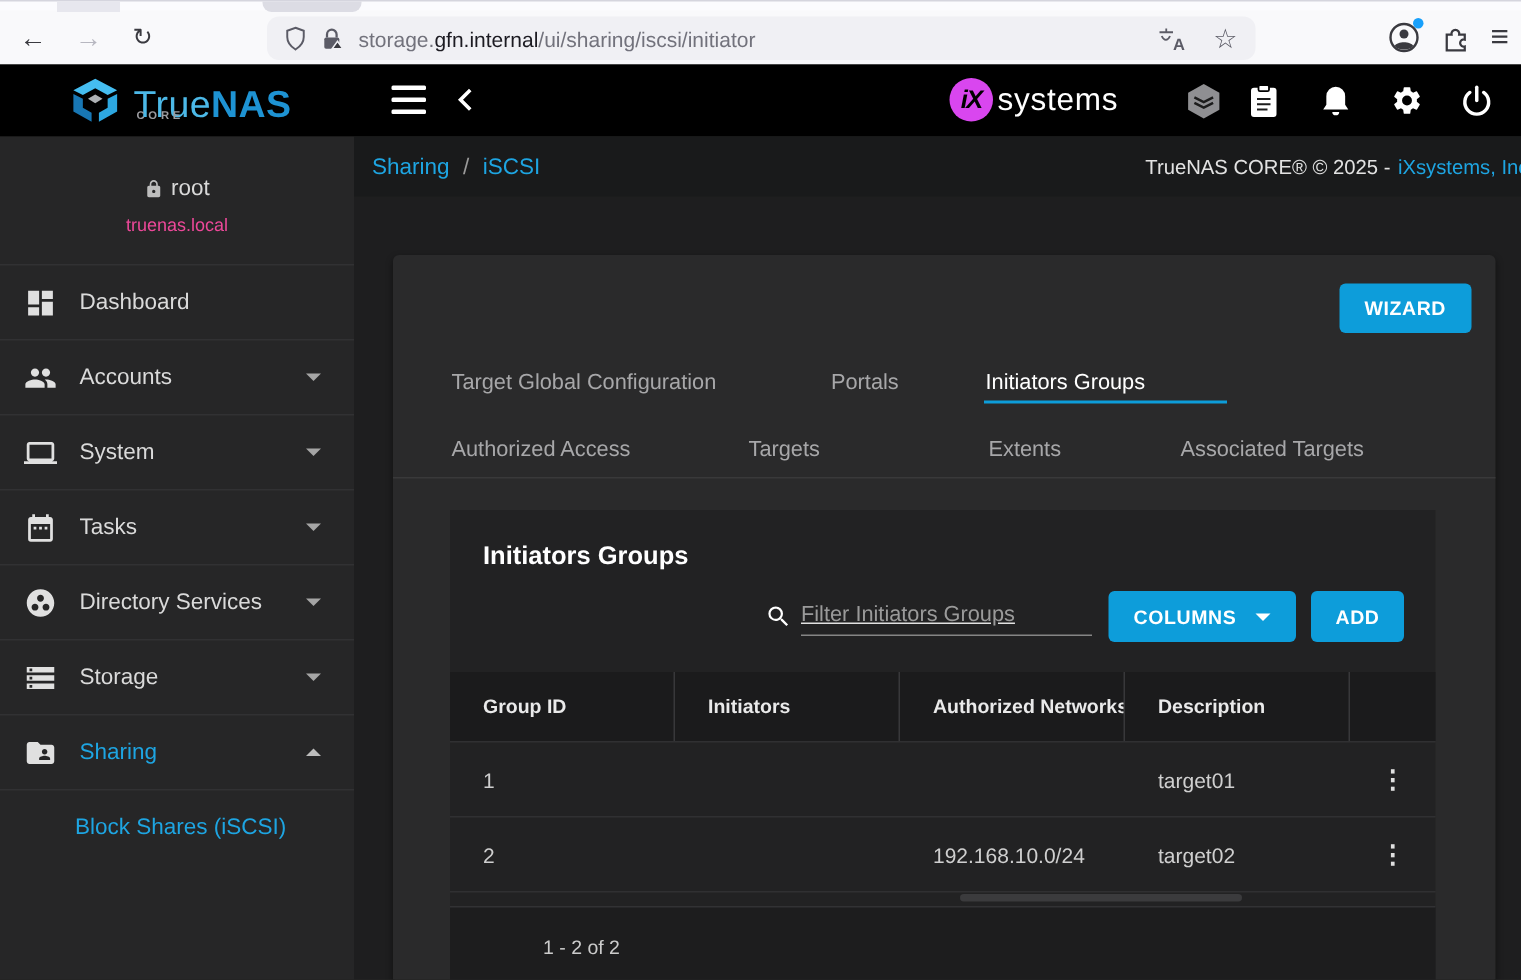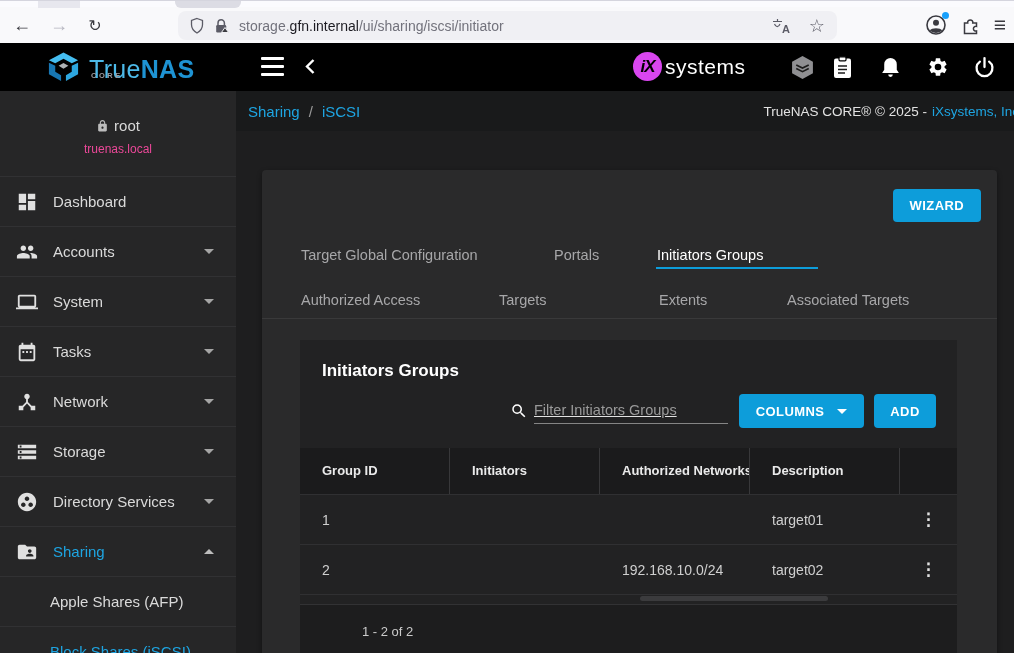--- a/index.html
+++ b/index.html
@@ -273,55 +273,43 @@
         <svg width="22" height="22" viewBox="0 0 24 24">
           <path fill="#e0e0e0" d="M9 11H7v2h2v-2zm4 0h-2v2h2v-2zm4 0h-2v2h2v-2zm2-7h-1V2h-2v2H8V2H6v2H5c-1.11 0-1.99.9-1.99 2L3 20a2 2 0 002 2h14c1.1 0 2-.9 2-2V6c0-1.1-.9-2-2-2zm0 16H5V9h14v11z"></path>
         </svg>
       </span>
     <span class="side-label">Tasks</span>
     <span class="chev down"></span>
   </div>
   <div class="side-item">
     <span class="side-icon">
         <svg width="22" height="22" viewBox="0 0 24 24">
-          <path fill="#e0e0e0" d="M17 16l-4-4V8.82C14.16 8.4 15 7.3 15 6c0-1.66-1.34-3-3-3S9 4.34 9 6c0 1.3.84 2.4 2 2.82V12l-4 4H3v5h5v-3.05l4-4.2 4 4.2V21h5v-5h-4z"></path>
-        </svg>
-      </span>
-    <span class="side-label">Network</span>
+          <path fill="#e0e0e0" fill-rule="evenodd" d="M12 2C6.48 2 2 6.48 2 12s4.48 10 10 10 10-4.48 10-10S17.52 2 12 2zM8 17.5c-1.38 0-2.5-1.12-2.5-2.5s1.12-2.5 2.5-2.5 2.5 1.12 2.5 2.5-1.12 2.5-2.5 2.5zm1.5-9c0-1.38 1.12-2.5 2.5-2.5s2.5 1.12 2.5 2.5S13.38 11 12 11 9.5 9.88 9.5 8.5zm6.5 9c-1.38 0-2.5-1.12-2.5-2.5s1.12-2.5 2.5-2.5 2.5 1.12 2.5 2.5-1.12 2.5-2.5 2.5z"></path>
+        </svg>
+      </span>
+    <span class="side-label">Directory Services</span>
     <span class="chev down"></span>
   </div>
   <div class="side-item">
     <span class="side-icon">
         <svg width="22" height="22" viewBox="0 0 24 24">
           <path fill="#e0e0e0" d="M2 20h20v-4H2v4zm2-3h2v2H4v-2zM2 4v4h20V4H2zm4 3H4V5h2v2zm-4 7h20v-4H2v4zm2-3h2v2H4v-2z"></path>
         </svg>
       </span>
     <span class="side-label">Storage</span>
-    <span class="chev down"></span>
-  </div>
-  <div class="side-item">
-    <span class="side-icon">
-        <svg width="22" height="22" viewBox="0 0 24 24">
-          <path fill="#e0e0e0" fill-rule="evenodd" d="M12 2C6.48 2 2 6.48 2 12s4.48 10 10 10 10-4.48 10-10S17.52 2 12 2zM8 17.5c-1.38 0-2.5-1.12-2.5-2.5s1.12-2.5 2.5-2.5 2.5 1.12 2.5 2.5-1.12 2.5-2.5 2.5zm1.5-9c0-1.38 1.12-2.5 2.5-2.5s2.5 1.12 2.5 2.5S13.38 11 12 11 9.5 9.88 9.5 8.5zm6.5 9c-1.38 0-2.5-1.12-2.5-2.5s1.12-2.5 2.5-2.5 2.5 1.12 2.5 2.5-1.12 2.5-2.5 2.5z"></path>
-        </svg>
-      </span>
-    <span class="side-label">Directory Services</span>
     <span class="chev down"></span>
   </div>
   <div class="side-item">
     <span class="side-icon">
         <svg width="22" height="22" viewBox="0 0 24 24">
           <path fill="#e0e0e0" fill-rule="evenodd" d="M20 6h-8l-2-2H4c-1.1 0-2 .9-2 2v12c0 1.1.9 2 2 2h16c1.1 0 2-.9 2-2V8c0-1.1-.9-2-2-2zm-5 3c1.1 0 2 .9 2 2s-.9 2-2 2-2-.9-2-2 .9-2 2-2zm4 8h-8v-1c0-1.33 2.67-2 4-2s4 .67 4 2v1z"></path>
         </svg>
       </span>
     <span class="side-label active">Sharing</span>
     <span class="chev up"></span>
-  </div>
-  <div class="side-subitem">
-    <span class="side-label">Apple Shares (AFP)</span>
   </div>
   <div class="side-subitem">
     <span class="side-label active">Block Shares (iSCSI)</span>
   </div>
 </div>
 
 <div class="content">
   <div class="crumb-bar">
     <div class="crumbs">
       <span class="crumb-link">Sharing</span>

